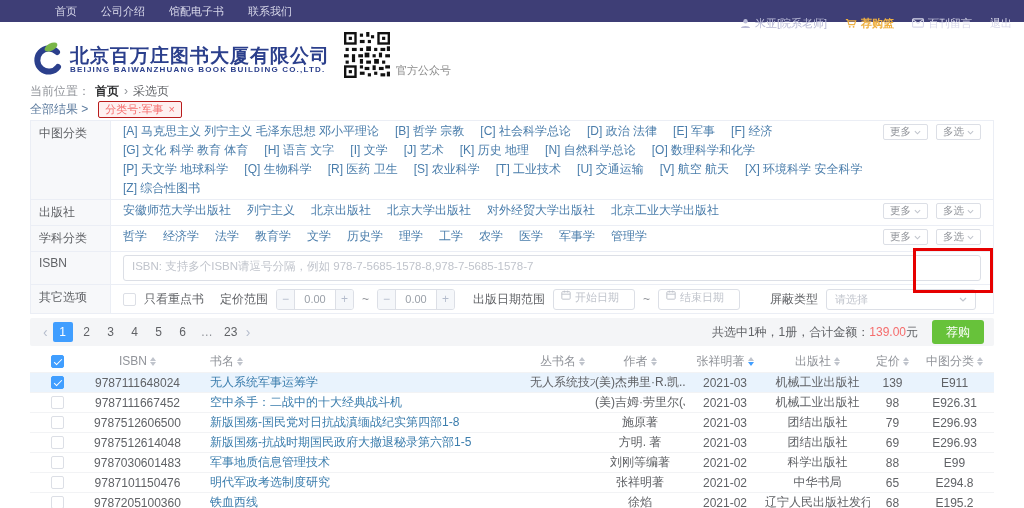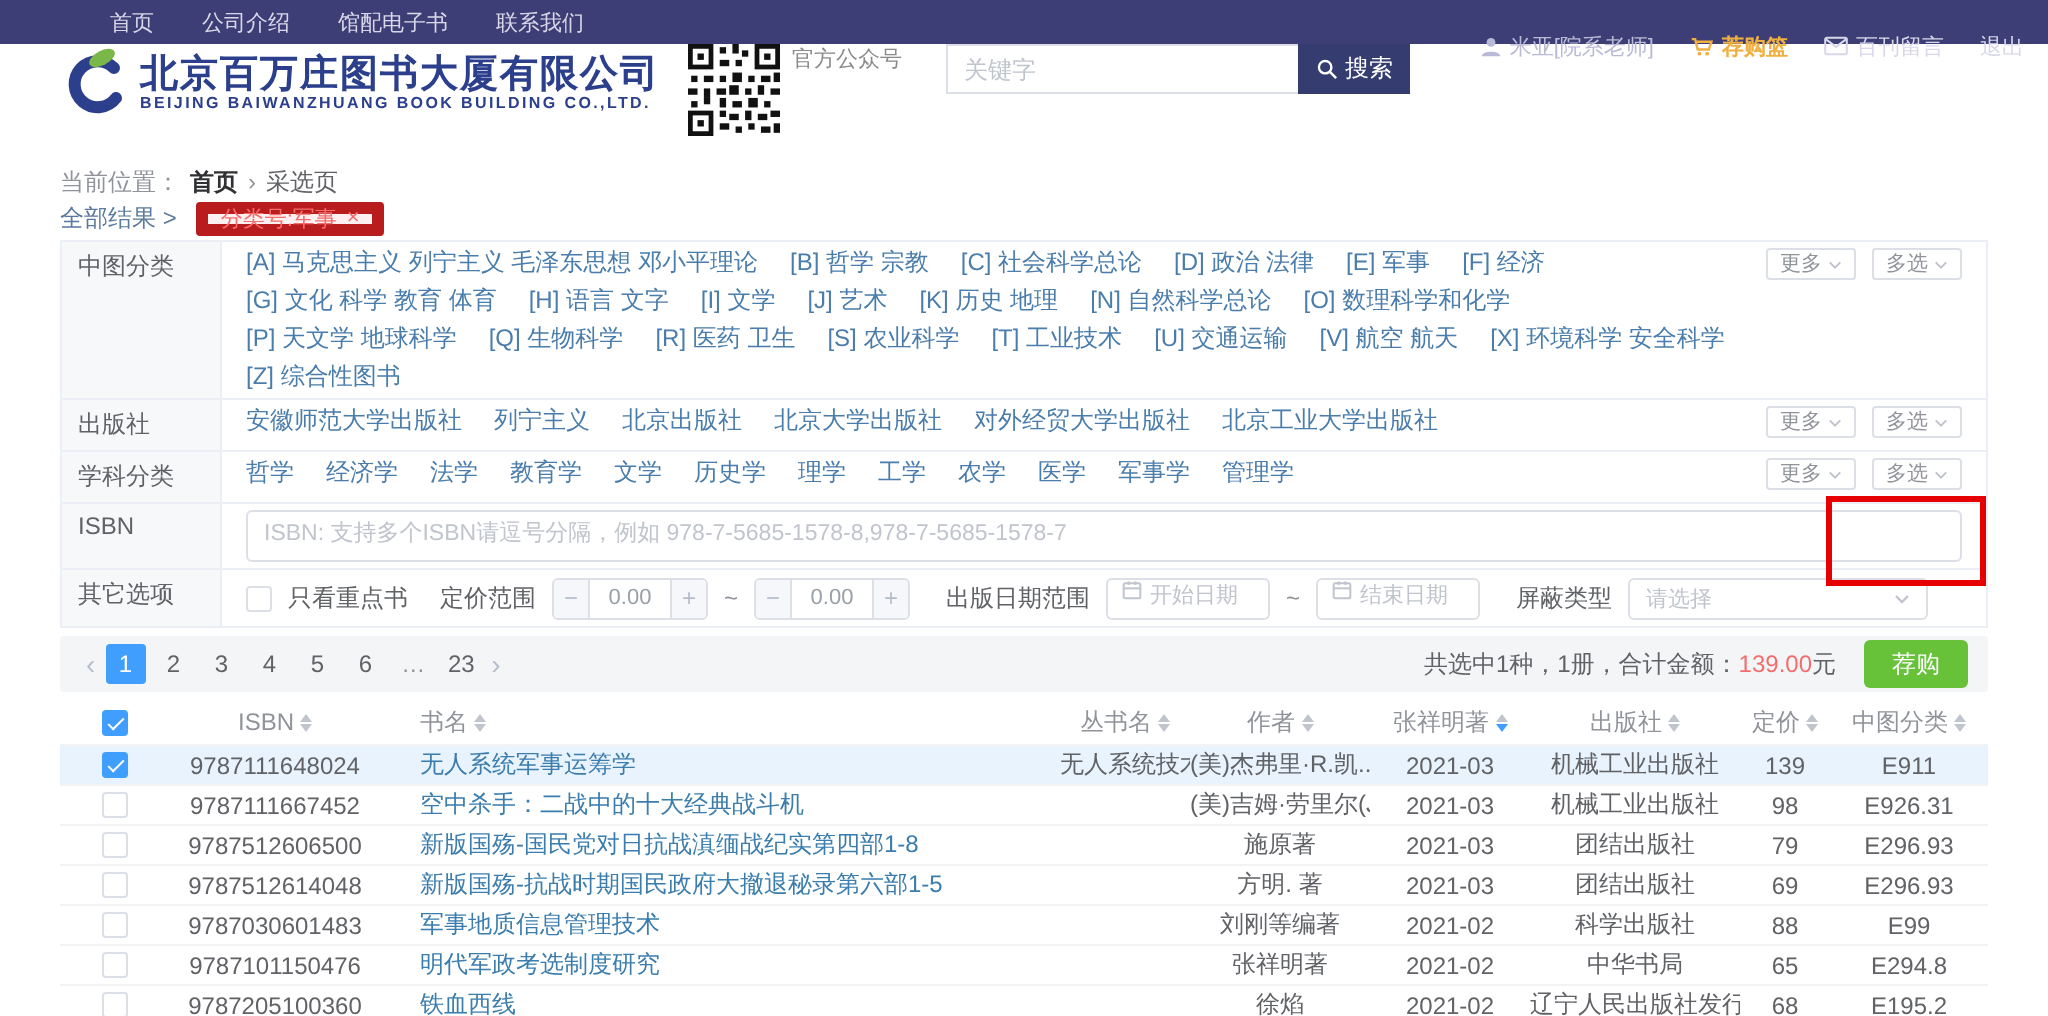--- a/index.html
+++ b/index.html
@@ -11,21 +11,21 @@
   
   .topbar { height:22px; background:#3e3e76; display:flex; align-items:center;
             font-size:11px; color:#d8d8ea; padding:0 12px 0 55px; }
   .topbar-left { display:flex; gap:24px; }
   .topbar-link { cursor:pointer; white-space:nowrap; }
   .topbar-right { margin-left:auto; display:flex; align-items:center; gap:18px; }
   .tb-item { display:flex; align-items:center; gap:4px; cursor:pointer; white-space:nowrap;margin-top:24px; }
   .tb-user { color:#b9bad6; }
   .tb-basket { color:#efb041; font-weight:bold; }
   
-  .header { height:56px; display:flex; align-items:flex-start; padding:0 30px; }
+  .header { height:56px; display:flex; align-items:flex-end; padding:0 30px; }
   .logo { display:flex; align-items:center; gap:6px; }
   .logo-cn { font-family:"DejaVu Serif","Liberation Serif",serif; font-size:19px;
              font-weight:bold; color:#2b3f8c; letter-spacing:1px; line-height:20px; }
   .logo-en { font-size:8px; color:#2b3f8c; letter-spacing:1.2px; font-weight:bold; }
   .qr { width:46px; height:46px; margin-left:14px; flex-shrink:0; }
   .qr-label { font-size:11px; color:#8a8a8a; margin-left:6px; white-space:nowrap; }
   .search { display:flex; margin-left:22px; }
   .search input { width:176px; height:25px; border:1px solid #dcdfe6; border-right:none;
                   font-size:12px; padding:0 8px; color:#606266; outline:none;
                   font-family:inherit; }
@@ -33,21 +33,21 @@
   .search-btn { width:56px; height:25px; background:#353d70; color:#fff; font-size:12px;
                 display:flex; align-items:center; justify-content:center; gap:4px; cursor:pointer; }
   
   .breadcrumb { margin:6px 30px 0; font-size:12px; color:#909399; height:14px;
                 display:flex; gap:5px; align-items:center; }
   .bc-home { color:#303133; font-weight:bold; }
   .bc-cur { color:#606266; }
   .tagrow { margin:2px 30px 0; display:flex; align-items:center; gap:10px;
             font-size:12px; height:18px; }
   .all-results { color:#5b7a9d; cursor:pointer; }
-  .tag { background:#fef0f0; border:6px solid #b91c1c; color:#f56c6c; font-size:11px;
+  .tag { background:#fef0f0; border:1px solid #b91c1c; color:#f56c6c; font-size:11px;
          padding:0 6px; height:17px; border-radius:2px; display:flex; gap:5px;
          align-items:center; }
   .tag-x { cursor:pointer; font-size:11px; }
   
   .fpanel { margin:2px 30px 0; border:1px solid #ebeef5; font-size:12px; }
   .frow { display:flex; border-bottom:1px solid #ebeef5; }
   .frow:last-child { border-bottom:none; }
   .flabel { width:80px; background:#f7f8fa; color:#606266; padding:4px 8px;
             flex-shrink:0; border-right:1px solid #ebeef5; }
   .fcontent { flex:1; padding:3px 12px; display:flex; align-items:flex-start; }
@@ -230,30 +230,20 @@
         <rect x="22.5" y="1.5" width="5" height="5"></rect>
         <rect x="1.5" y="22.5" width="5" height="5"></rect>
       </g>
     <g fill="#111">
         <rect x="3" y="3" width="2" height="2"></rect>
         <rect x="24" y="3" width="2" height="2"></rect>
         <rect x="3" y="24" width="2" height="2"></rect>
       </g>
   </svg>
   <span class="qr-label">官方公众号</span>
-  <div class="search">
-    <input type="text" placeholder="关键字" style="">
-    <div class="search-btn">
-      <svg width="11" height="11" viewBox="0 0 12 12">
-          <circle cx="5" cy="5" r="3.4" fill="none" stroke="#fff" stroke-width="1.3"></circle>
-          <line x1="7.6" y1="7.6" x2="11" y2="11" stroke="#fff" stroke-width="1.3"></line>
-        </svg>
-      <span>搜索</span>
-    </div>
-  </div>
 </div>
 
 <div class="breadcrumb">
   <span>当前位置：</span>
   <span class="bc-home">首页</span>
   <span>›</span>
   <span class="bc-cur">采选页</span>
 </div>
 
 <div class="tagrow">
@@ -405,21 +395,21 @@
         <span class="tilde">~</span>
         <span class="date-input">
           <svg width="10" height="10" viewBox="0 0 12 12">
               <rect x="1" y="2" width="10" height="9" rx="1" fill="none" stroke="#c0c4cc" stroke-width="1.2"></rect>
               <line x1="1" y1="5" x2="11" y2="5" stroke="#c0c4cc" stroke-width="1.2"></line>
               <line x1="4" y1="0.8" x2="4" y2="3" stroke="#c0c4cc" stroke-width="1.2"></line>
               <line x1="8" y1="0.8" x2="8" y2="3" stroke="#c0c4cc" stroke-width="1.2"></line>
             </svg>
           <span>结束日期</span>
         </span>
-        <span style="margin-left:10px">屏蔽类型</span>
+        <span style="margin-left:22px">屏蔽类型</span>
         <span class="select">
           <span>请选择</span>
           <svg class="chev" width="8" height="5" viewBox="0 0 8 5">
               <path d="M1 1 L4 4 L7 1" fill="none" stroke="#c0c4cc" stroke-width="1.2"></path>
             </svg>
         </span>
       </div>
     </div>
   </div>
 </div>

